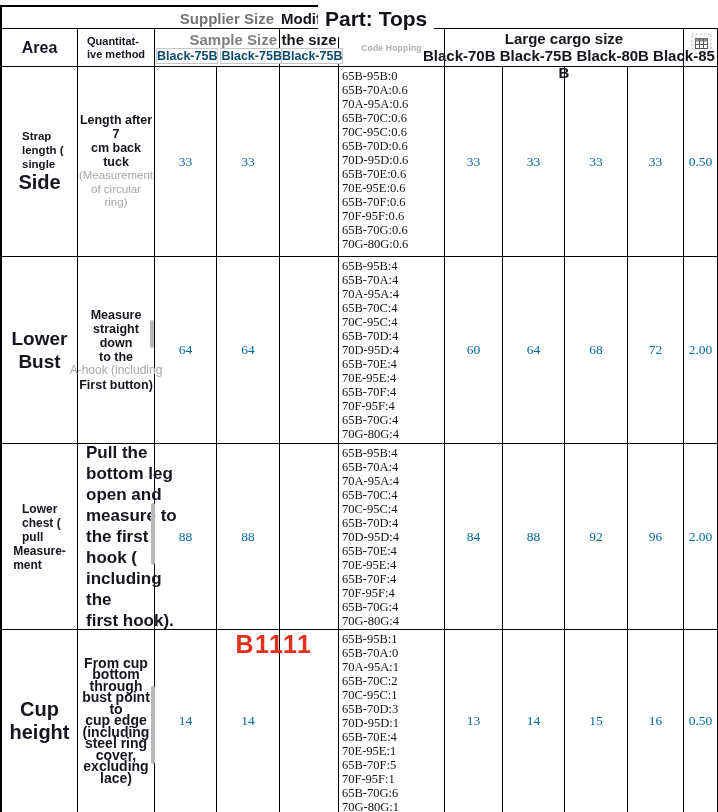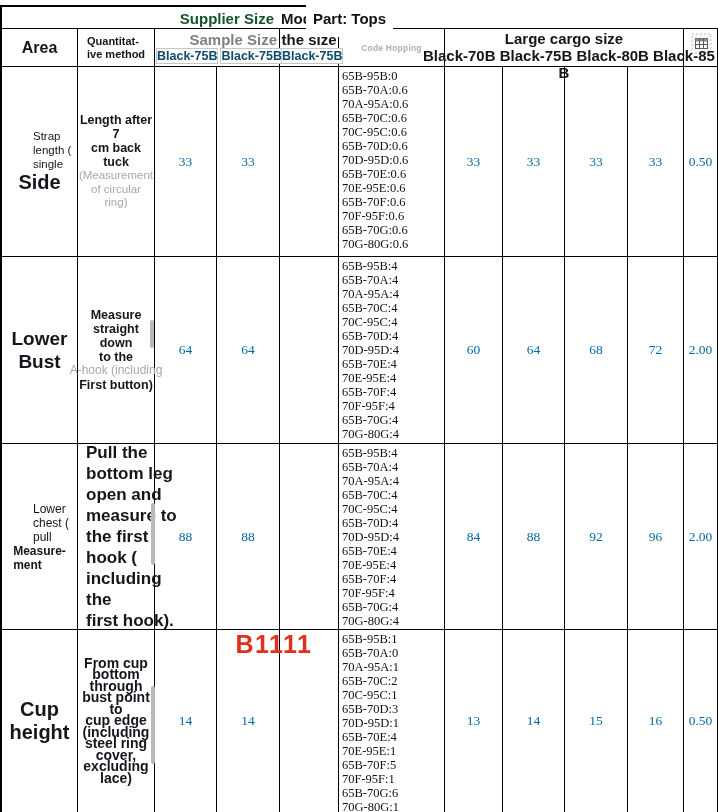--- a/index.html
+++ b/index.html
@@ -10,24 +10,24 @@
        grid-template-rows:24px 38px 190px 187px 186px 183px;}
   .c{border-right:1px solid #000;border-bottom:1px solid #000;box-sizing:border-box;
      position:relative;overflow:visible;}
   .bl{border-left:2px solid #000;}
   .bt{border-top:2px solid #000;}
   .nr{border-right:none;}
   
   .hr1-left{grid-column:1/6;grid-row:1;}
   .hr1-right{grid-column:6/12;grid-row:1;border-bottom:1px solid #000;box-sizing:border-box;}
   .supplier{position:absolute;left:0;top:3px;width:272px;text-align:right;
-            font-size:15px;font-weight:bold;color:#14532d;white-space:nowrap;}
+            font-size:15px;font-weight:bold;color:#737373;white-space:nowrap;}
   .modify{position:absolute;left:279px;top:3px;font-size:15px;font-weight:bold;white-space:nowrap;}
-  .title{position:absolute;left:306px;top:0;height:37px;background:#fff;z-index:3;
-         display:flex;align-items:center;padding:0 7px;font-size:15px;font-weight:bold;color:#111118;}
+  .title{position:absolute;left:318px;top:0;height:37px;background:#fff;z-index:3;
+         display:flex;align-items:center;padding:0 7px;font-size:21px;font-weight:bold;color:#111118;}
   
   .hdr-area{display:flex;align-items:center;justify-content:center;font-weight:bold;font-size:16px;}
   .hdr-method{display:flex;flex-direction:column;align-items:flex-start;justify-content:center;
               font-weight:bold;font-size:11px;line-height:13px;white-space:pre-line;padding-left:9px;}
   .hdr-sample{padding-top:2px;}
   .ss-label{display:block;text-align:right;color:#808080;font-size:15px;font-weight:bold;
             line-height:17px;padding-right:2px;white-space:nowrap;}
   .ss-cols{display:flex;margin-top:0;}
   .navy-box{flex:1;text-align:center;color:#0c4a6e;font-weight:bold;font-size:12.5px;
             line-height:14px;border:1px solid #c6c6c6;margin:0 1px;white-space:nowrap;background:#fff;}
@@ -39,22 +39,22 @@
   .lc1{line-height:16px;margin-top:2px;white-space:nowrap;}
   .lc2{line-height:17px;white-space:nowrap;position:relative;z-index:2;margin-left:-22px;
        width:284px;text-align:center;}
   .lc3{line-height:17px;position:relative;z-index:2;}
   .hdr-last{}
   .corner-icon{position:absolute;left:7px;top:4px;}
   
   .cc{display:flex;align-items:center;justify-content:center;}
   .val{font-family:"Liberation Serif",serif;font-size:13.5px;color:#0369a1;}
   .colwrap{display:flex;flex-direction:column;justify-content:center;align-items:center;height:100%;}
-  .area-small{font-weight:normal;font-size:11.5px;line-height:14px;text-align:left;
-              align-self:flex-start;padding-left:8px;white-space:pre-line;margin-left:23px;}
+  .area-small{font-weight:bold;font-size:11.5px;line-height:14px;text-align:left;
+              align-self:flex-start;padding-left:20px;white-space:pre-line;}
   .area-mid{font-weight:bold;font-size:12px;line-height:14px;text-align:left;white-space:pre-line;}
   .area-big{font-weight:bold;font-size:20px;line-height:23px;text-align:center;white-space:pre-line;}
   .m-main{font-weight:bold;font-size:12.5px;line-height:14px;text-align:center;white-space:pre-line;}
   .m-gray{color:#a8a8a8;font-size:11.5px;line-height:13.5px;text-align:center;white-space:pre-line;}
   .m-gray-nowrap{white-space:nowrap;font-size:12px;}
   .m-post{font-weight:bold;font-size:12.5px;line-height:14px;white-space:pre-line;}
   .m-big{font-weight:bold;font-size:17px;line-height:21px;text-align:left;white-space:pre-line;
          width:104px;position:relative;z-index:2;margin-left:8px;}
   .m-small{font-weight:bold;font-size:14px;line-height:11.5px;text-align:center;white-space:pre-line;}
   .codes{font-family:"Liberation Serif",serif;font-size:12.5px;line-height:14px;

